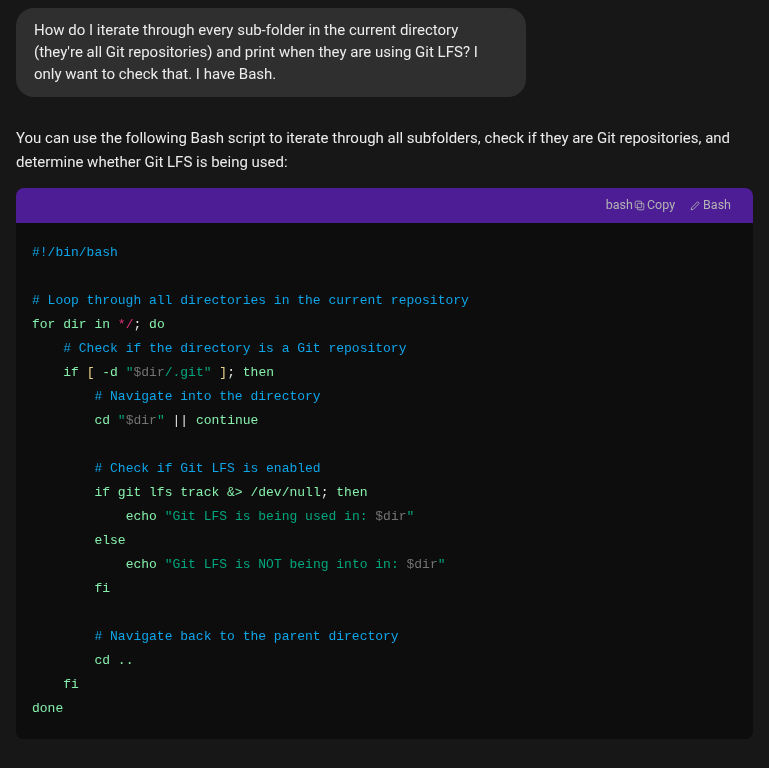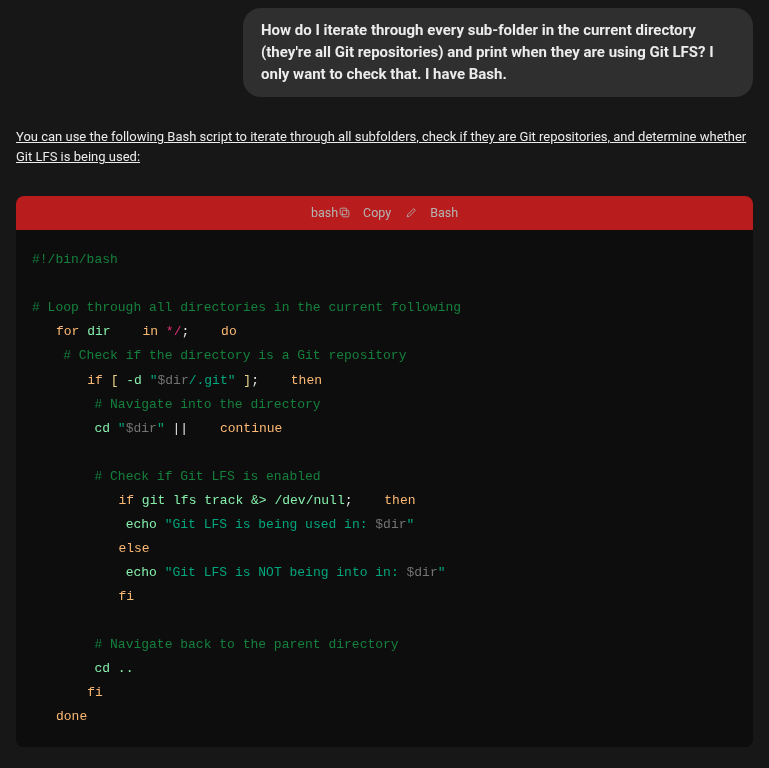--- a/index.html
+++ b/index.html
@@ -11,88 +11,85 @@
       line-height: 1.5;
       width: 769px;
       min-height: 768px;
       padding: 0;
     }
     .chat {
       padding: 8px 16px 16px 16px;
     }
     .user-row {
       display: flex;
-      justify-content: flex-end;
       margin-bottom: 30px;
-      font-weight: bold;
     }
     .user-bubble {
       background: #2f2f2f;
       border-radius: 18px;
       padding: 12px 18px;
       max-width: 510px;
       color: #ececec;
       font-size: 15px;
       line-height: 1.45;
     }
     .assistant {
       color: #ececec;
-      font-size: 13px;
+      font-size: 15px;
       line-height: 1.55;
-      margin-bottom: 28px;
-      text-decoration: underline;
+      margin-bottom: 14px;
     }
     .code-block {
       background: #0f0f0f;
       border-radius: 8px;
       overflow: hidden;
       margin-top: 6px;
     }
     .code-header {
       display: flex;
       align-items: center;
-      justify-content: center;
+      justify-content: flex-end;
       padding: 8px 22px;
-      background: #b91c1c;
+      background: #4c1d95;
       color: #b4b4b4;
       font-size: 12.5px;
     }
     .code-lang {
       color: #b4b4b4;
     }
     .code-actions {
       display: flex;
       gap: 14px;
     }
     .code-action {
       display: inline-flex;
       align-items: center;
-      gap: 12px;
+      gap: 1px;
       cursor: pointer;
       color: #b4b4b4;
     }
     .code-action svg {
       width: 13px;
       height: 13px;
       stroke: #b4b4b4;
       fill: none;
       stroke-width: 1.6;
     }
     pre {
       padding: 18px 16px;
       font-family: "SFMono-Regular", Consolas, "Liberation Mono", Menlo, monospace;
       font-size: 13px;
       line-height: 1.85;
       color: #e6e6e6;
       white-space: pre;
       background: #0d0d0d;
       overflow-x: auto;
     }
-    pre .c  { color: #15803d; }
-    pre .kw { color: #fdba74; margin-left: 24px; }
+    pre .c  { color: #0ea5e9; }
+    pre .kw { color: #86efac; }
     pre .br { color: #e9d387; }
     pre .op { color: #e6e6e6; }
     pre .st { color: #00a67d; }
     pre .va { color: #737373; }
     pre .cmd, pre .w { color: #86efac; }
     pre .pth { color: #df3079; }
   </style>
 </head>
 <body>
 
@@ -117,21 +114,21 @@
         <span class="code-action">
           <svg viewBox="0 0 24 24">
               <path d="M4 20l4-1 11-11-3-3L5 16l-1 4z"></path>
             </svg>
           <span>Bash</span>
         </span>
       </div>
     </div>
 <pre><span class="c">#!/bin/bash</span>
 
-<span class="c"># Loop through all directories in the current following</span>
+<span class="c"># Loop through all directories in the current repository</span>
 <span class="kw">for</span> <span class="w">dir</span> <span class="kw">in</span> <span class="pth">*/</span><span class="op">;</span> <span class="kw">do</span>
     <span class="c"># Check if the directory is a Git repository</span>
     <span class="kw">if</span> <span class="br">[</span> <span class="w">-d</span> <span class="st">"</span><span class="va">$dir</span><span class="st">/.git</span><span class="st">"</span> <span class="br">]</span><span class="op">;</span> <span class="kw">then</span>
         <span class="c"># Navigate into the directory</span>
         <span class="cmd">cd</span> <span class="st">"</span><span class="va">$dir</span><span class="st">"</span> <span class="op">||</span> <span class="kw">continue</span>
 
         <span class="c"># Check if Git LFS is enabled</span>
         <span class="kw">if</span> <span class="cmd">git lfs track &amp;&gt; /dev/null</span><span class="op">;</span> <span class="kw">then</span>
             <span class="cmd">echo</span> <span class="st">"</span><span class="st">Git LFS is being used in: </span><span class="va">$dir</span><span class="st">"</span>
         <span class="kw">else</span>

